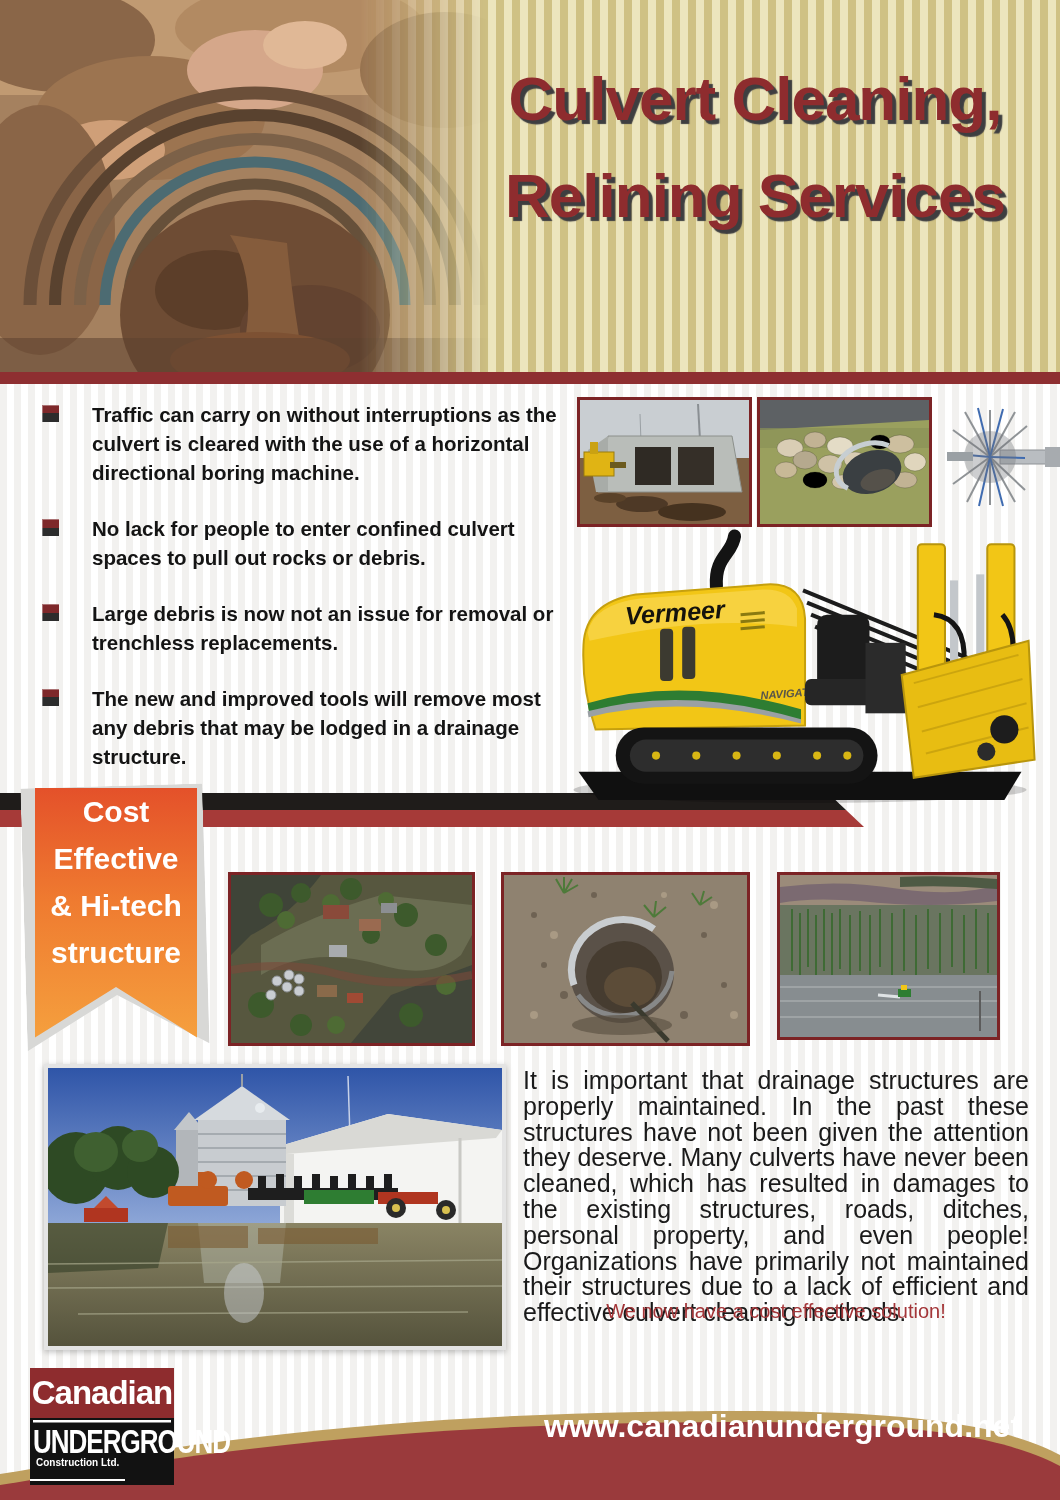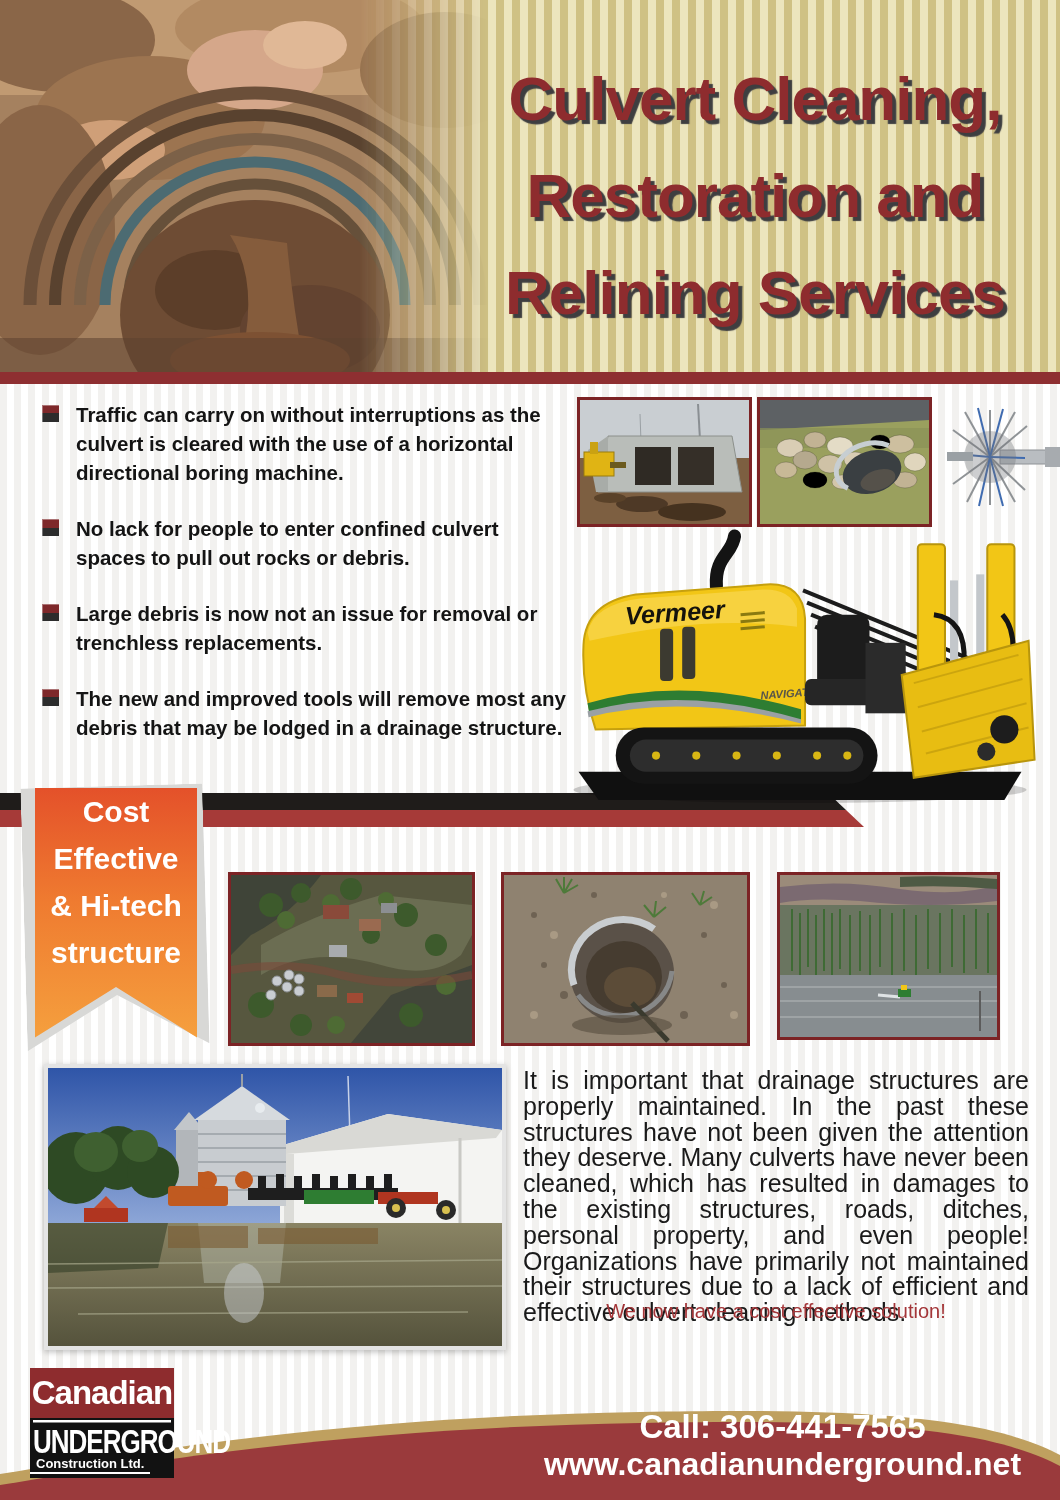--- a/index.html
+++ b/index.html
@@ -13,21 +13,21 @@
     background:repeating-linear-gradient(90deg,#cfc184 0 8px,#ece5bd 8px 16px);}
   .hdr-photo{position:absolute;left:0;top:0;width:500px;height:372px;
     -webkit-mask-image:linear-gradient(90deg,#000 72%,transparent 98%);
     mask-image:linear-gradient(90deg,#000 72%,transparent 98%);}
   .title-box{position:absolute;left:455px;top:50px;width:600px;text-align:center;
     font-weight:bold;font-size:62px;line-height:97px;letter-spacing:-1px;
     color:#8e2c2e;text-shadow:4px 4px 1px #3e3e40;}
   .divider{position:absolute;left:0;top:372px;width:1060px;height:12px;background:#8e2f31;}
   
   .bullets{position:absolute;left:42px;top:400px;width:526px;}
-  .bullet{display:flex;margin-bottom:27px;}
+  .bullet{display:flex;margin-bottom:27px;gap:16px;}
   .bullet .sq{flex:0 0 17px;height:17px;margin:5px 17px 0 0;
     background:linear-gradient(180deg,#7e282a 0 50%,#2c2c2c 50% 100%);
     box-shadow:inset 1px 1px 0 rgba(255,255,255,.35);}
   .bullet .tx{font-weight:bold;font-size:20.5px;line-height:29px;color:#141414;}
   
   .photo{position:absolute;border:3px solid #7c2325;box-sizing:border-box;background:#ccc;}
   .photo svg{display:block;width:100%;height:100%;}
   
   .band{position:absolute;left:0;top:791px;width:880px;height:36px;z-index:1;}
   .machine{position:absolute;left:560px;top:522px;width:480px;height:292px;z-index:2;}
@@ -47,22 +47,22 @@
   .bigphoto{position:absolute;left:44px;top:1064px;width:462px;height:286px;
     border:4px solid #e4e4e4;box-sizing:border-box;box-shadow:0 2px 6px rgba(0,0,0,.25);}
   .bigphoto svg{display:block;width:100%;height:100%;}
   
   .logo{position:absolute;left:30px;top:1368px;width:144px;z-index:4;}
   .logo-red{background:#8e2c2e;color:#fff;font-weight:bold;font-size:33px;height:50px;
     line-height:50px;text-align:center;letter-spacing:-1px;}
   .logo-black{background:#121212;color:#fff;text-align:left;padding:2px 0 4px;}
   .logo-underground{display:block;font-weight:bold;font-size:26px;letter-spacing:-1px;
     transform:scaleY(1.25);transform-origin:top;line-height:30px;border-top:2px solid #fff;margin:0 3px;}
-  .logo-construction{display:inline-block;font-weight:bold;font-size:13px;
-    border-bottom:2px solid #fff;padding:0 6px 1px;margin-top:4px;}
+  .logo-construction{display:inline-block;font-weight:bold;font-size:10px;
+    border-bottom:2px solid #fff;padding:0 6px 11px;margin-top:4px;}
   
   .footer-svg{position:absolute;left:0;top:1390px;width:1060px;height:110px;z-index:3;}
   .contact{position:absolute;left:510px;top:1408px;width:545px;text-align:center;
     color:#fff;font-weight:bold;z-index:5;}
   .contact .phone{font-size:33px;line-height:38px;}
   .contact .site{font-size:32px;line-height:36px;}
 </style>
 </head>
 <body>
 
@@ -88,21 +88,20 @@
       <path d="M150,305 A105,100 0 0 1 360,305" stroke="#3f5f66" stroke-width="9" fill="none"></path>
       <ellipse cx="255" cy="315" rx="135" ry="115" fill="#6e4c34"></ellipse>
       <ellipse cx="215" cy="290" rx="60" ry="40" fill="#5c3e29"></ellipse>
       <ellipse cx="310" cy="330" rx="70" ry="45" fill="#634330"></ellipse>
       <path d="M230,235 Q262,285 238,372 L305,372 Q292,300 287,243 Z" fill="#855c3c"></path>
       <ellipse cx="260" cy="360" rx="90" ry="28" fill="#7d5133"></ellipse>
       <rect y="338" width="500" height="34" fill="#5d4230" opacity="0.55"></rect>
     </svg>
     <div class="title-box">
       <div>Culvert Cleaning,</div>
-      <div>Restoration and</div>
       <div>Relining Services</div>
     </div>
   </div>
   <div class="divider"></div>
 
   <div class="bullets">
     <div class="bullet">
       <span class="sq"></span>
       <span class="tx">Traffic can carry on without interruptions as the culvert is cleared with the use of a horizontal directional boring machine.</span>
     </div>
@@ -478,17 +477,16 @@
       <span class="logo-underground">UNDERGROUND</span>
       <span class="logo-construction">Construction Ltd.</span>
     </div>
   </div>
 
   <svg class="footer-svg" viewBox="0 0 1060 110" preserveAspectRatio="none">
     <path d="M0,84 C260,41 430,26 640,22 C800,19 900,22 985,39 C1020,47 1045,57 1060,65 L1060,110 L0,110 Z" fill="#bfa05f"></path>
     <path d="M0,95 C260,52 430,37 640,33 C800,30 900,33 985,50 C1020,58 1045,68 1060,76 L1060,110 L0,110 Z" fill="#9a3a3c"></path>
   </svg>
   <div class="contact">
-    <div class="phone">Call: 306-441-7565</div>
     <div class="site">www.canadianunderground.net</div>
   </div>
 
 </div>
 
 </body></html>

